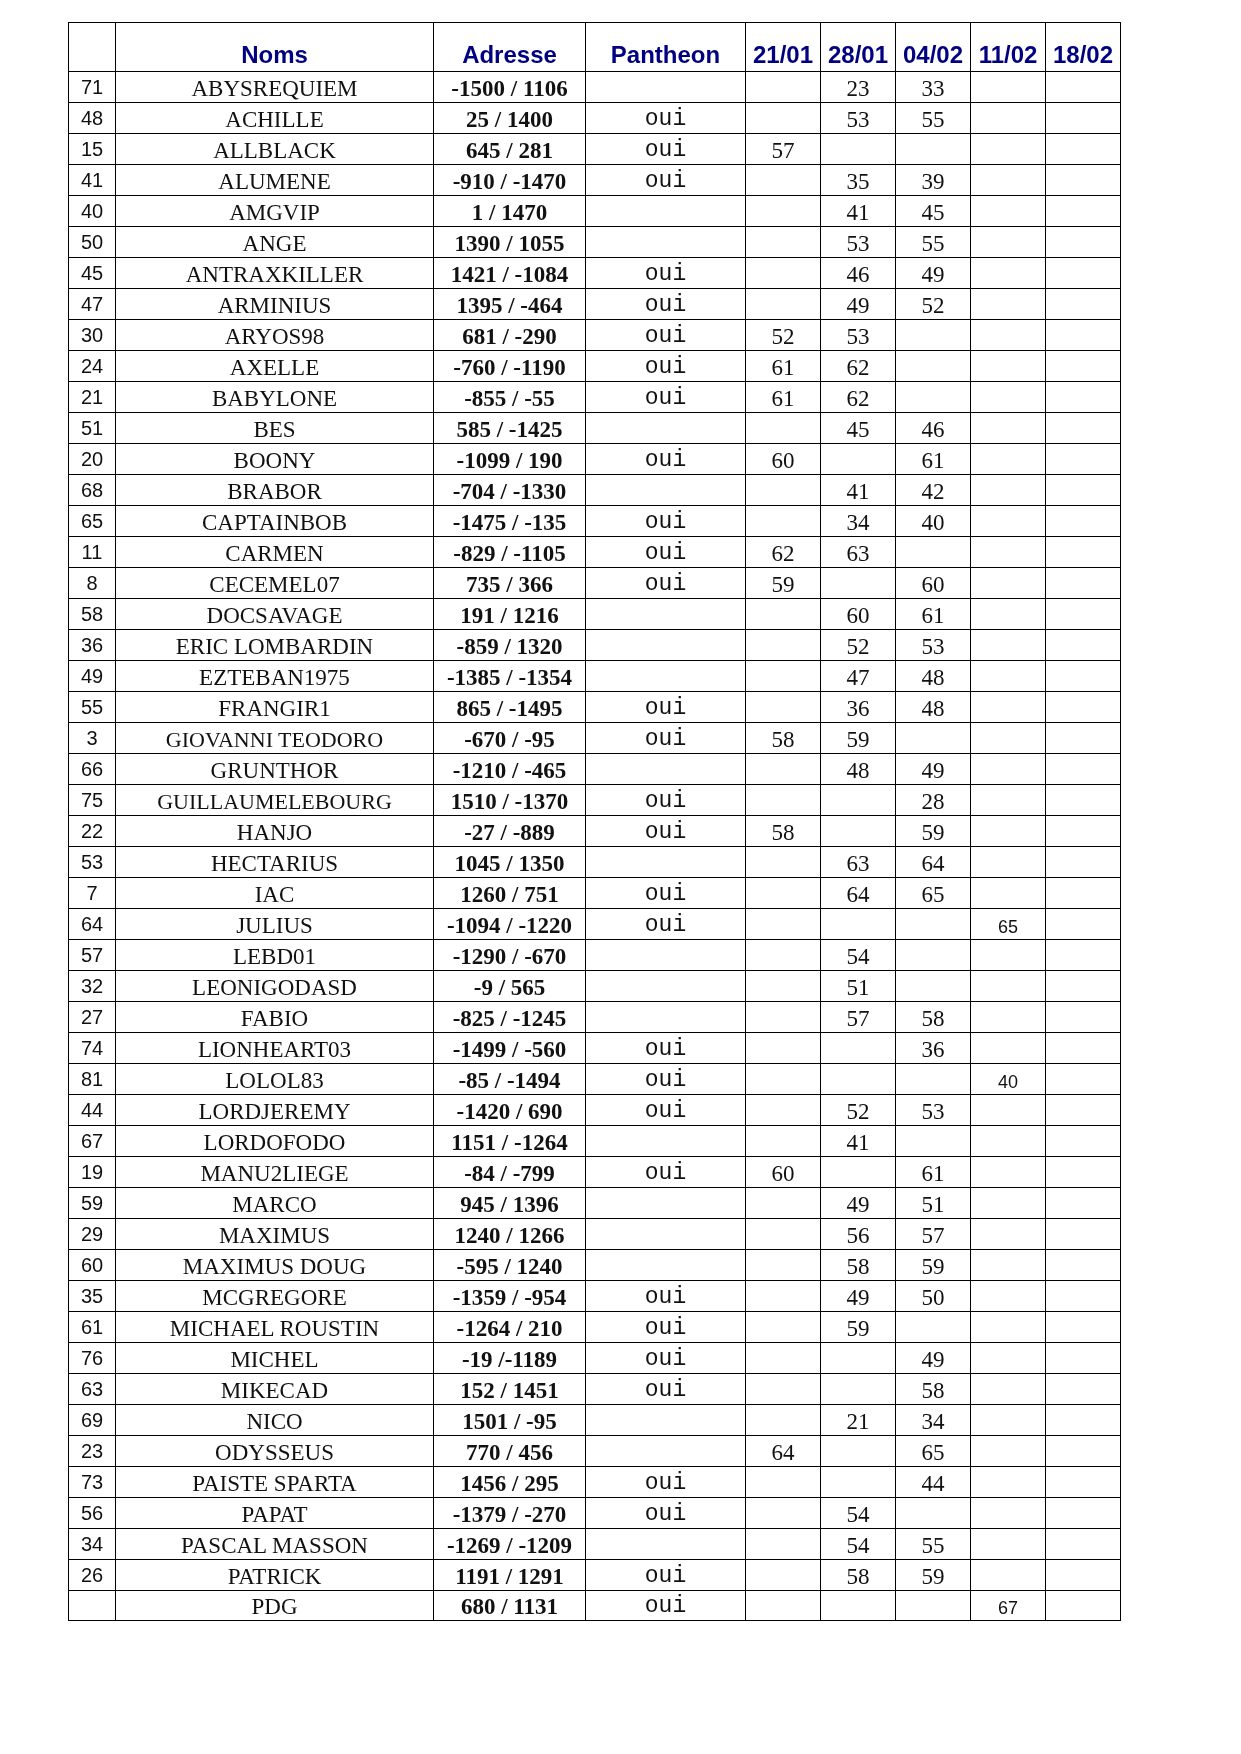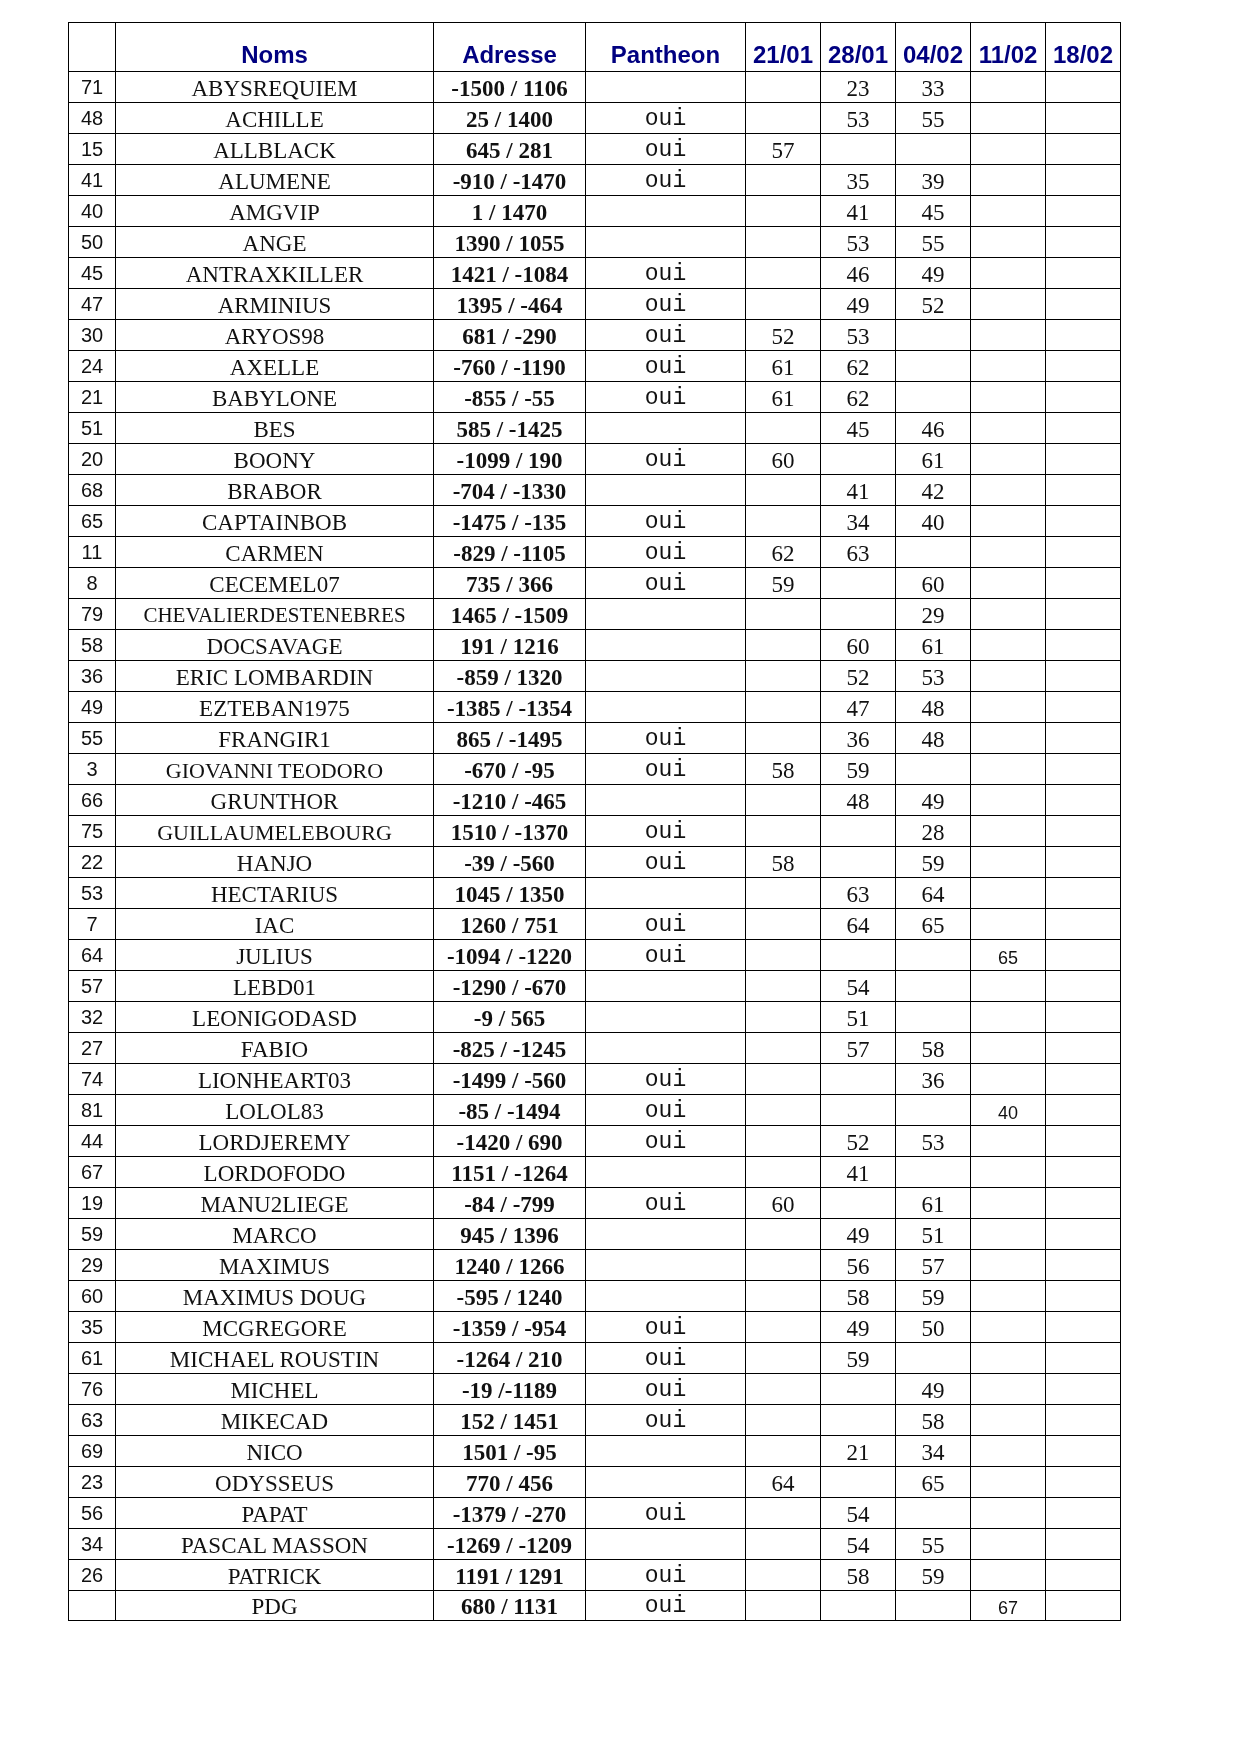--- a/index.html
+++ b/index.html
@@ -242,31 +242,20 @@
         <td class="nom">CECEMEL07</td>
         <td class="adr">735 / 366</td>
         <td class="pan">oui</td>
         <td class="val">59</td>
         <td class="val"></td>
         <td class="val">60</td>
         <td class="val sans"></td>
         <td class="val"></td>
       </tr>
       <tr>
-        <td class="idx">79</td>
-        <td class="nom long">CHEVALIERDESTENEBRES</td>
-        <td class="adr">1465 / -1509</td>
-        <td class="pan"></td>
-        <td class="val"></td>
-        <td class="val"></td>
-        <td class="val">29</td>
-        <td class="val sans"></td>
-        <td class="val"></td>
-      </tr>
-      <tr>
         <td class="idx">58</td>
         <td class="nom">DOCSAVAGE</td>
         <td class="adr">191 / 1216</td>
         <td class="pan"></td>
         <td class="val"></td>
         <td class="val">60</td>
         <td class="val">61</td>
         <td class="val sans"></td>
         <td class="val"></td>
       </tr>
@@ -332,21 +321,21 @@
         <td class="pan">oui</td>
         <td class="val"></td>
         <td class="val"></td>
         <td class="val">28</td>
         <td class="val sans"></td>
         <td class="val"></td>
       </tr>
       <tr>
         <td class="idx">22</td>
         <td class="nom">HANJO</td>
-        <td class="adr">-39 / -560</td>
+        <td class="adr">-27 / -889</td>
         <td class="pan">oui</td>
         <td class="val">58</td>
         <td class="val"></td>
         <td class="val">59</td>
         <td class="val sans"></td>
         <td class="val"></td>
       </tr>
       <tr>
         <td class="idx">53</td>
         <td class="nom">HECTARIUS</td>
@@ -557,20 +546,31 @@
         <td class="val"></td>
       </tr>
       <tr>
         <td class="idx">23</td>
         <td class="nom">ODYSSEUS</td>
         <td class="adr">770 / 456</td>
         <td class="pan"></td>
         <td class="val">64</td>
         <td class="val"></td>
         <td class="val">65</td>
+        <td class="val sans"></td>
+        <td class="val"></td>
+      </tr>
+      <tr>
+        <td class="idx">73</td>
+        <td class="nom">PAISTE SPARTA</td>
+        <td class="adr">1456 / 295</td>
+        <td class="pan">oui</td>
+        <td class="val"></td>
+        <td class="val"></td>
+        <td class="val">44</td>
         <td class="val sans"></td>
         <td class="val"></td>
       </tr>
       <tr>
         <td class="idx">56</td>
         <td class="nom">PAPAT</td>
         <td class="adr">-1379 / -270</td>
         <td class="pan">oui</td>
         <td class="val"></td>
         <td class="val">54</td>

